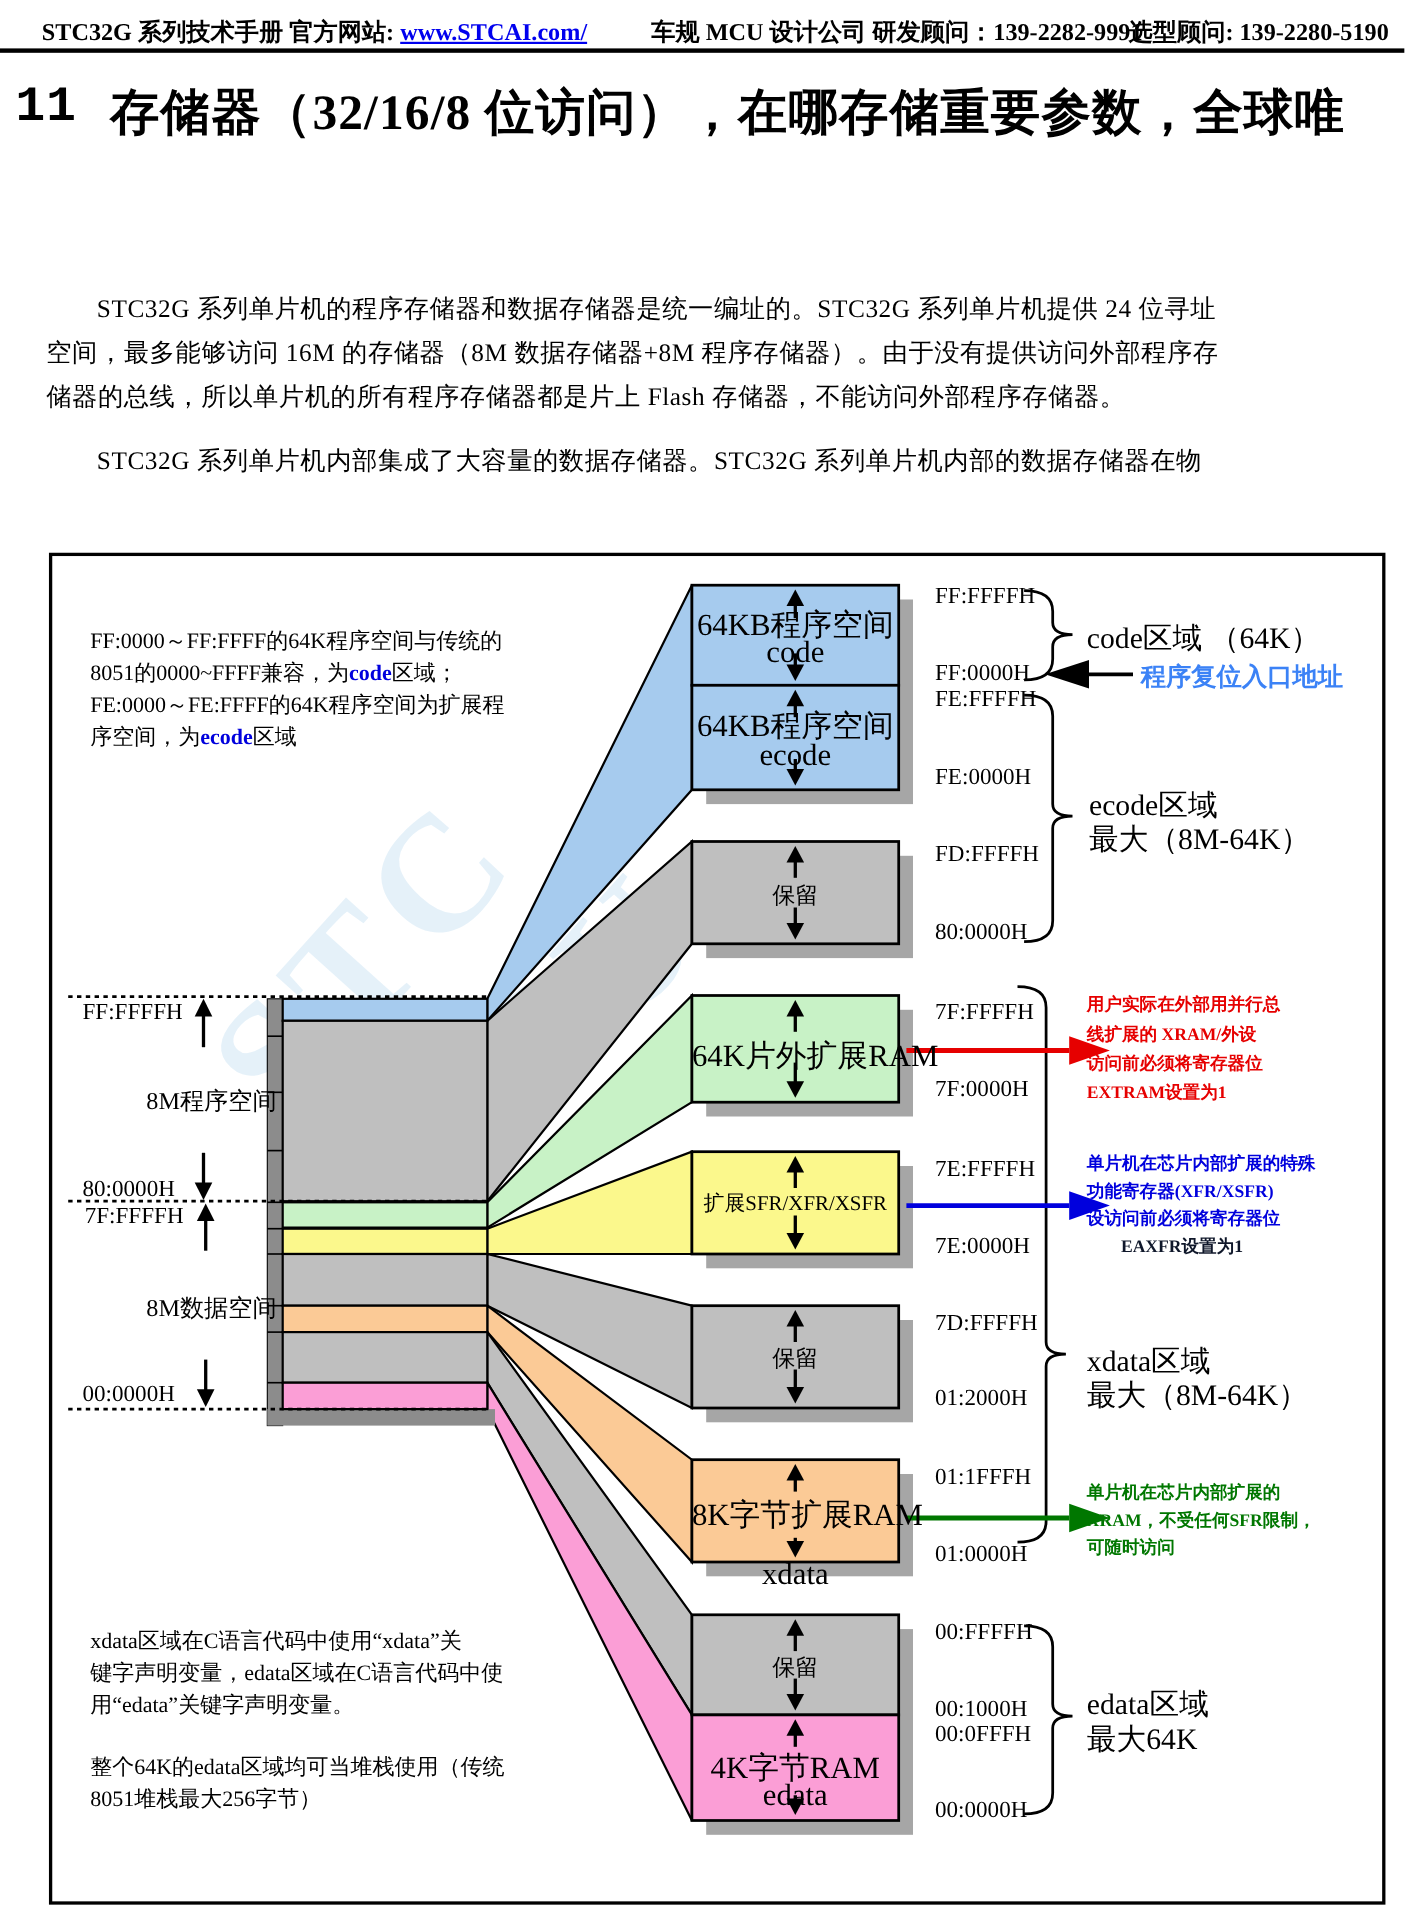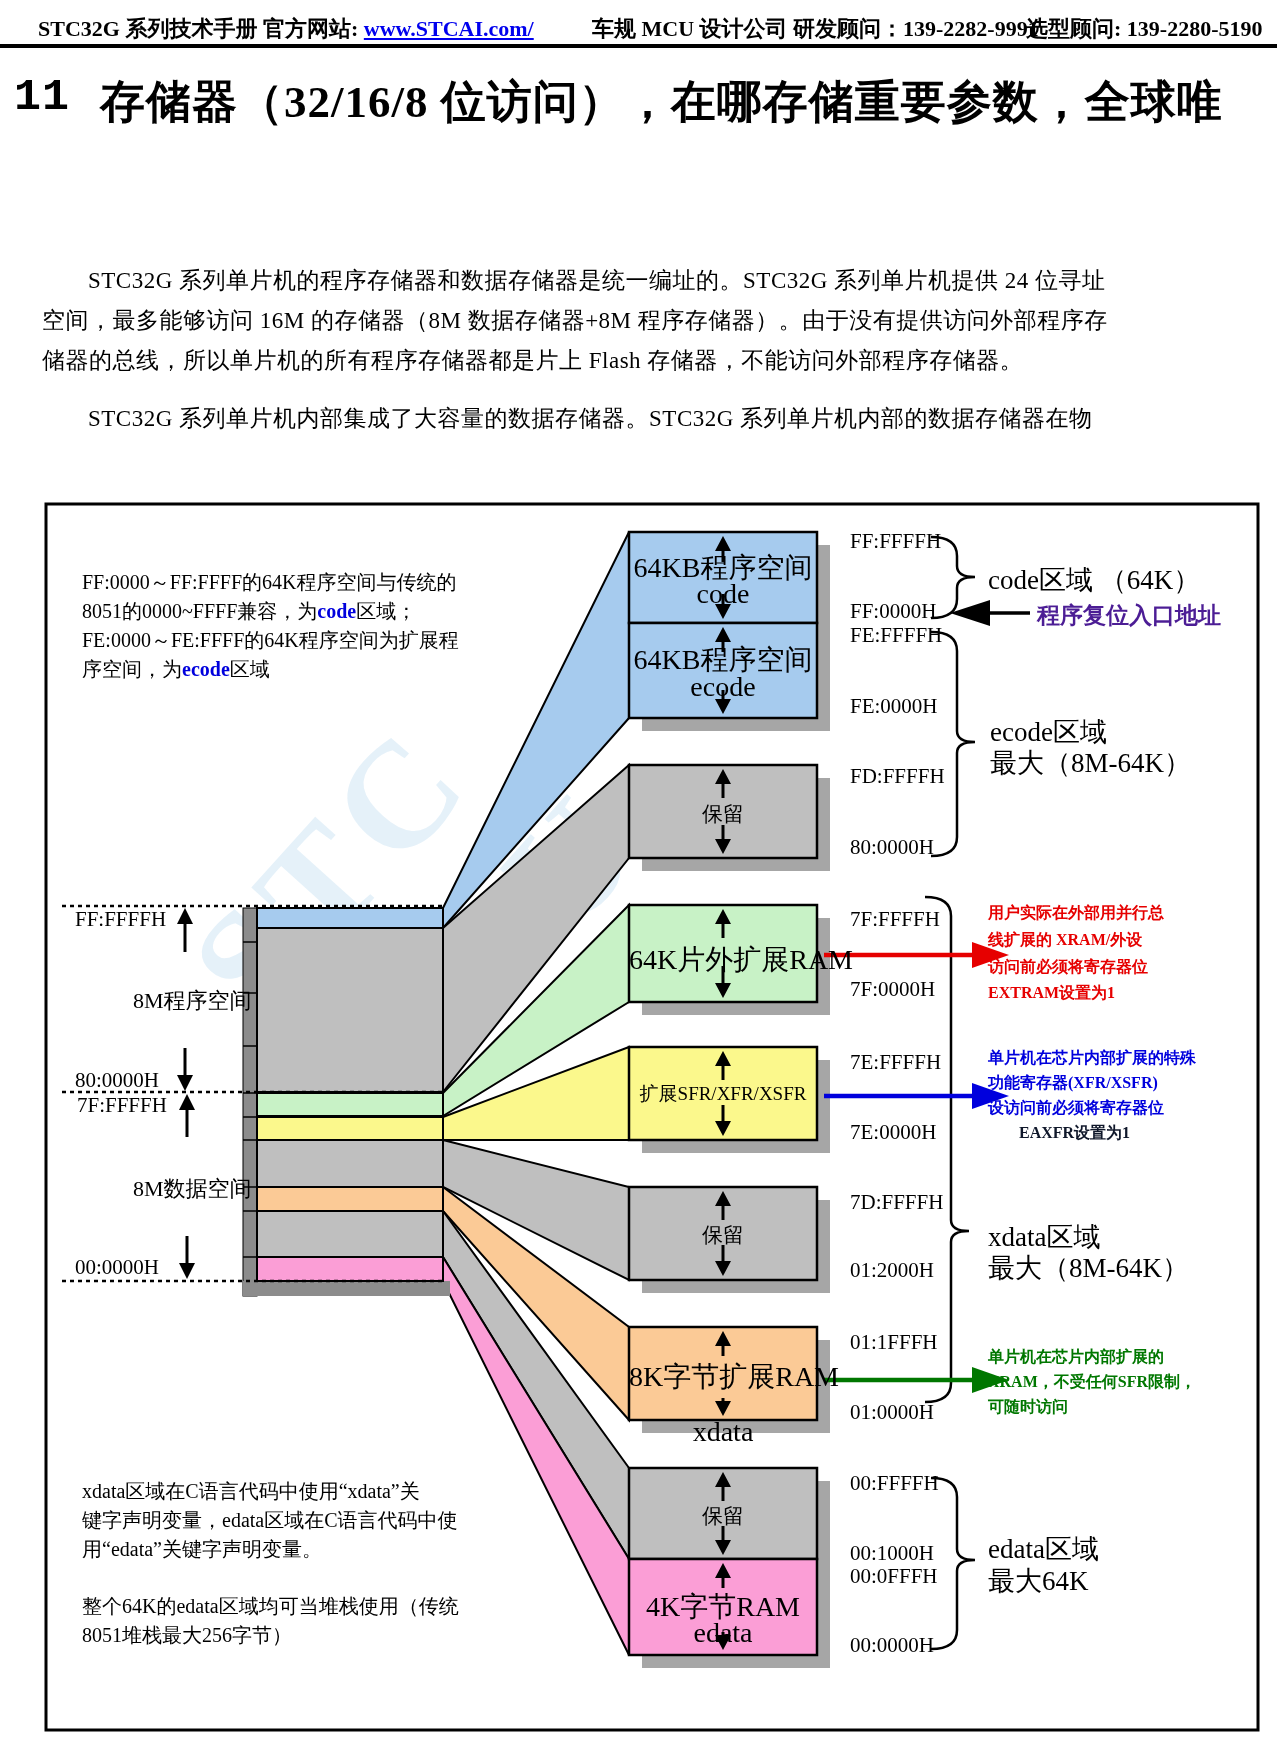--- a/index.html
+++ b/index.html
@@ -224,21 +224,21 @@
   <div class="abs addr" style="left:850px;top:1190px;">7D:FFFFH</div>
   <div class="abs addr" style="left:850px;top:1258px;">01:2000H</div>
   <div class="abs addr" style="left:850px;top:1330px;">01:1FFFH</div>
   <div class="abs addr" style="left:850px;top:1400px;">01:0000H</div>
   <div class="abs addr" style="left:850px;top:1471px;">00:FFFFH</div>
   <div class="abs addr" style="left:850px;top:1541px;">00:1000H</div>
   <div class="abs addr" style="left:850px;top:1564px;">00:0FFFH</div>
   <div class="abs addr" style="left:850px;top:1633px;">00:0000H</div>
 
   <div class="abs region" style="left:988px;top:562px;">code区域 （64K）</div>
-  <div class="abs bluebold" style="left: 1037px; top: 600px; font-size: 23px; color: #4c1d95;">程序复位入口地址</div>
+  <div class="abs bluebold" style="left: 1037px; top: 600px; font-size: 23px; color: #3b82f6;">程序复位入口地址</div>
   <div class="abs region" style="left:990px;top:714px;">ecode区域</div>
   <div class="abs region" style="left:990px;top:745px;">最大（8M-64K）</div>
   <div class="abs region" style="left:988px;top:1219px;">xdata区域</div>
   <div class="abs region" style="left:988px;top:1250px;">最大（8M-64K）</div>
   <div class="abs region" style="left:988px;top:1531px;">edata区域</div>
   <div class="abs region" style="left:988px;top:1563px;">最大64K</div>
 
   <div class="abs ann" style="left: 988px; top: 903px; color: rgb(230, 0, 0);">用户实际在外部用并行总</div>
   <div class="abs ann" style="left: 988px; top: 930px; color: rgb(230, 0, 0);">线扩展的 XRAM/外设</div>
   <div class="abs ann" style="left: 988px; top: 957px; color: rgb(230, 0, 0);">访问前必须将寄存器位</div>

